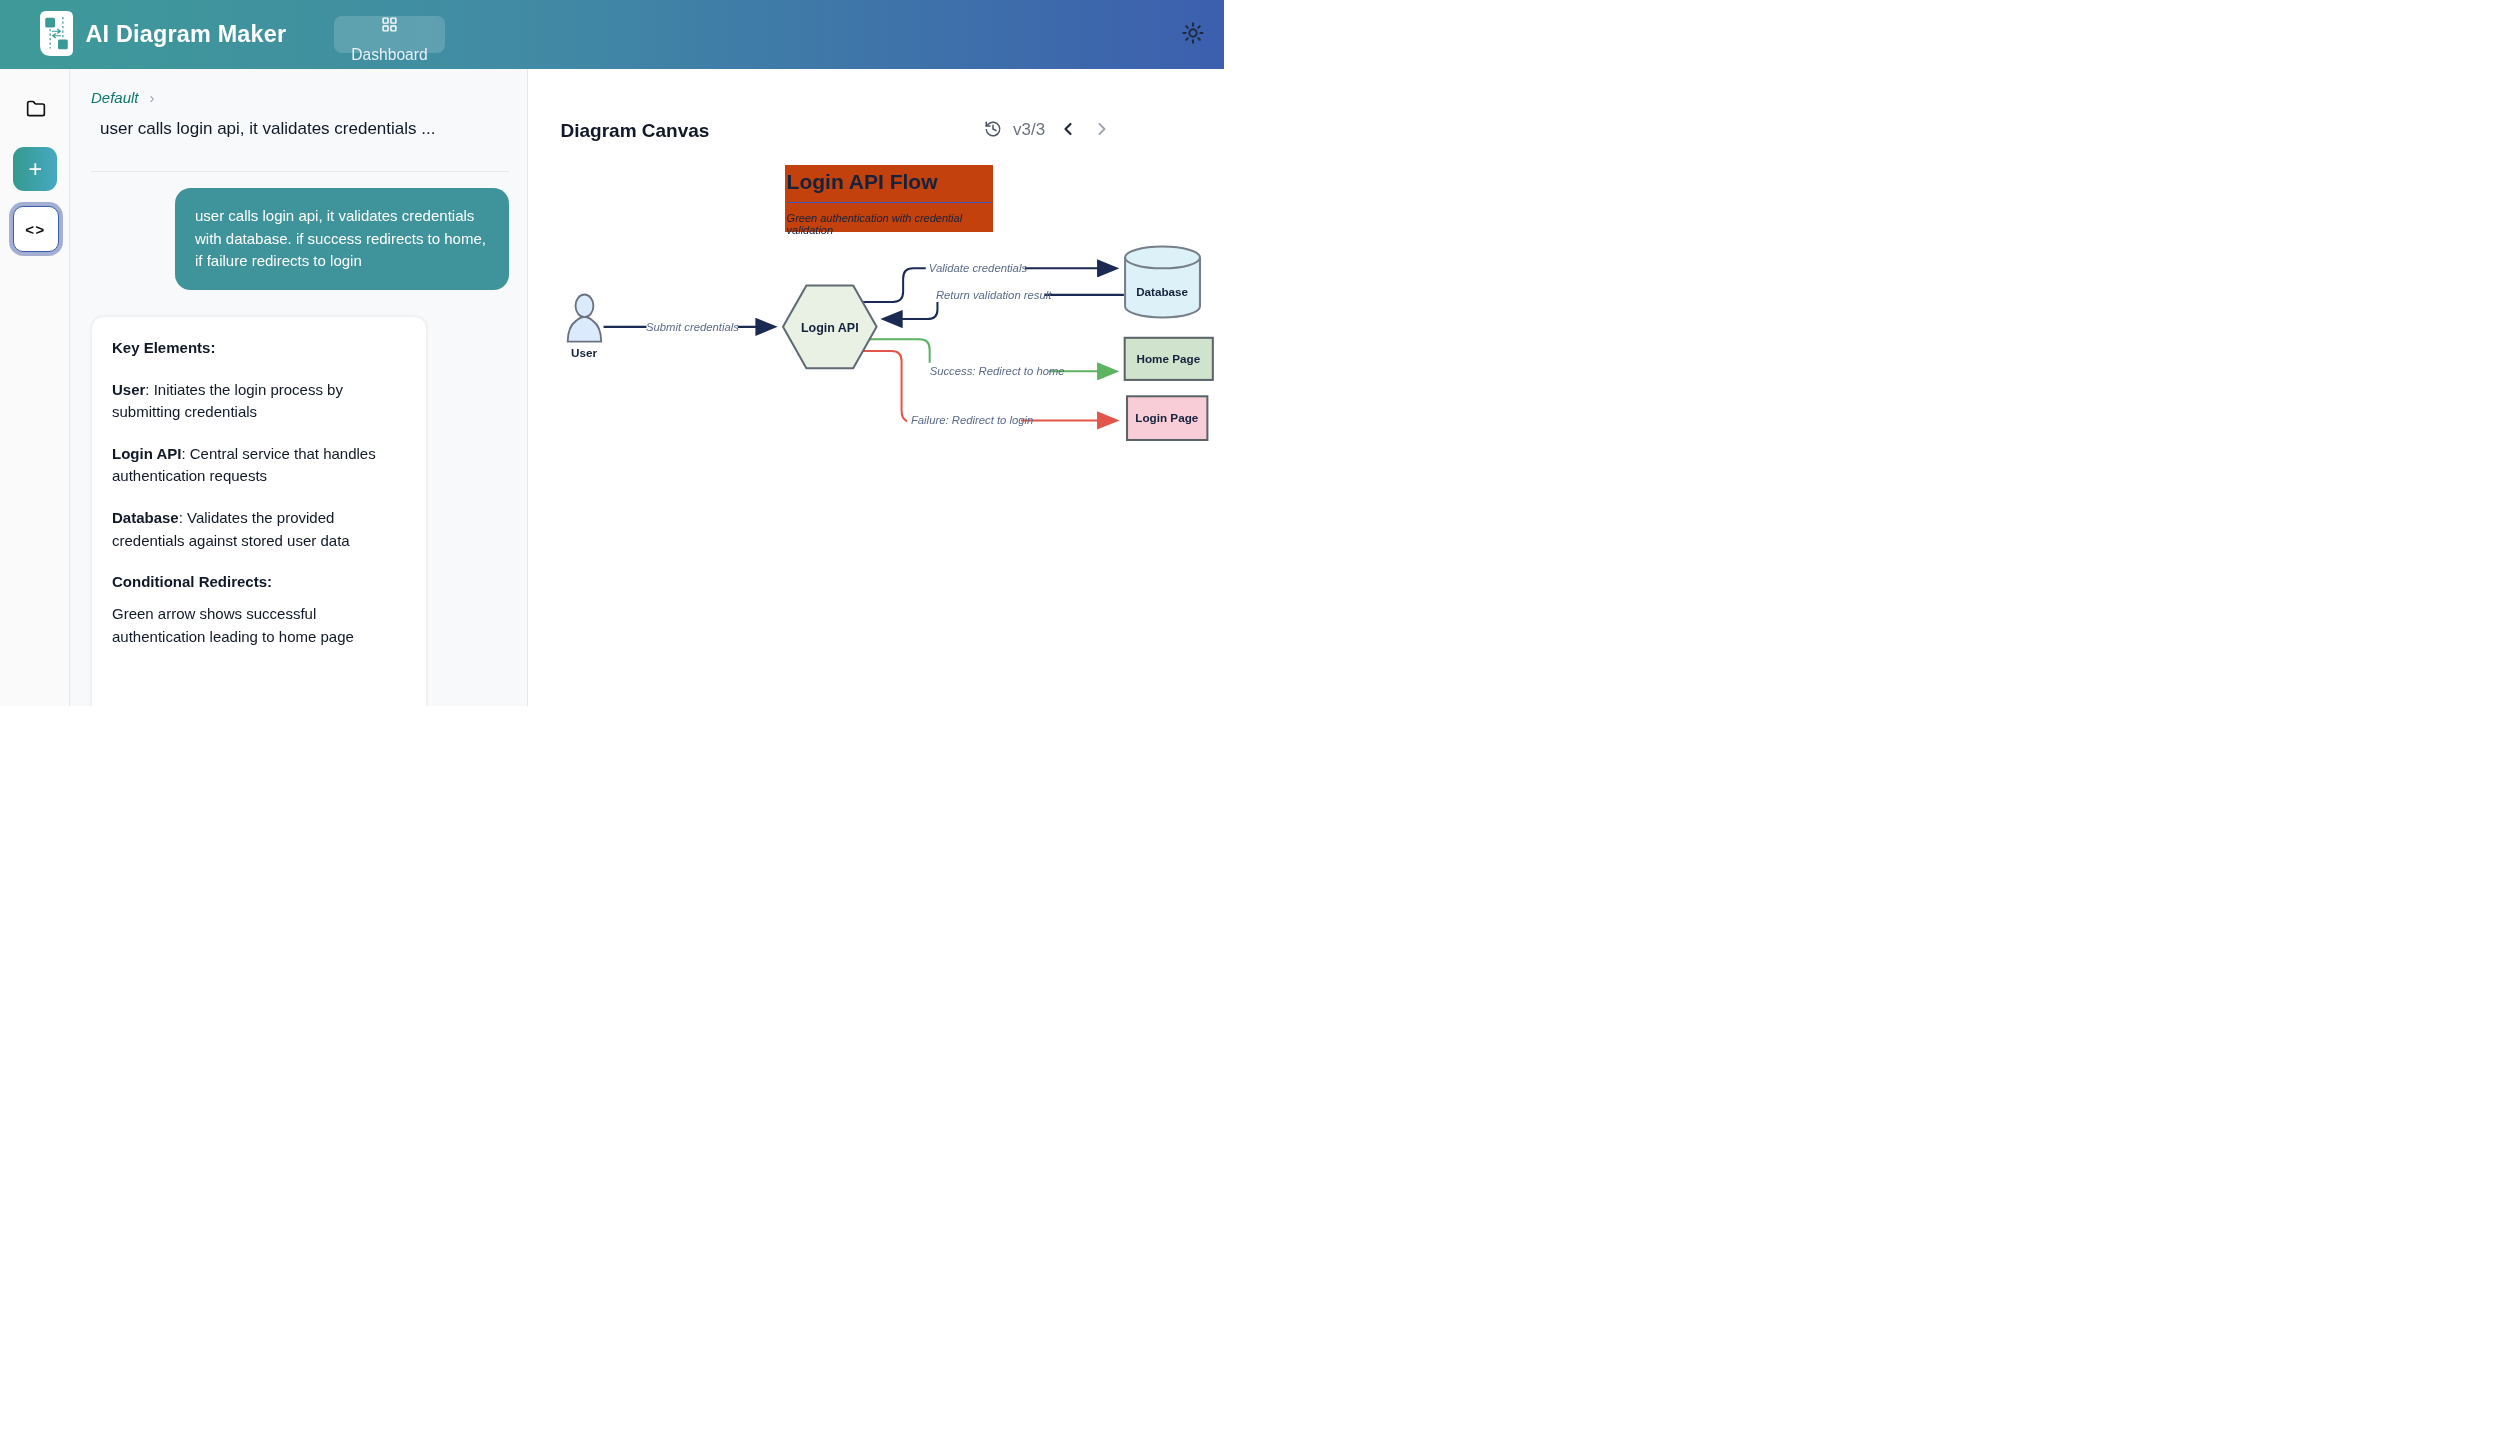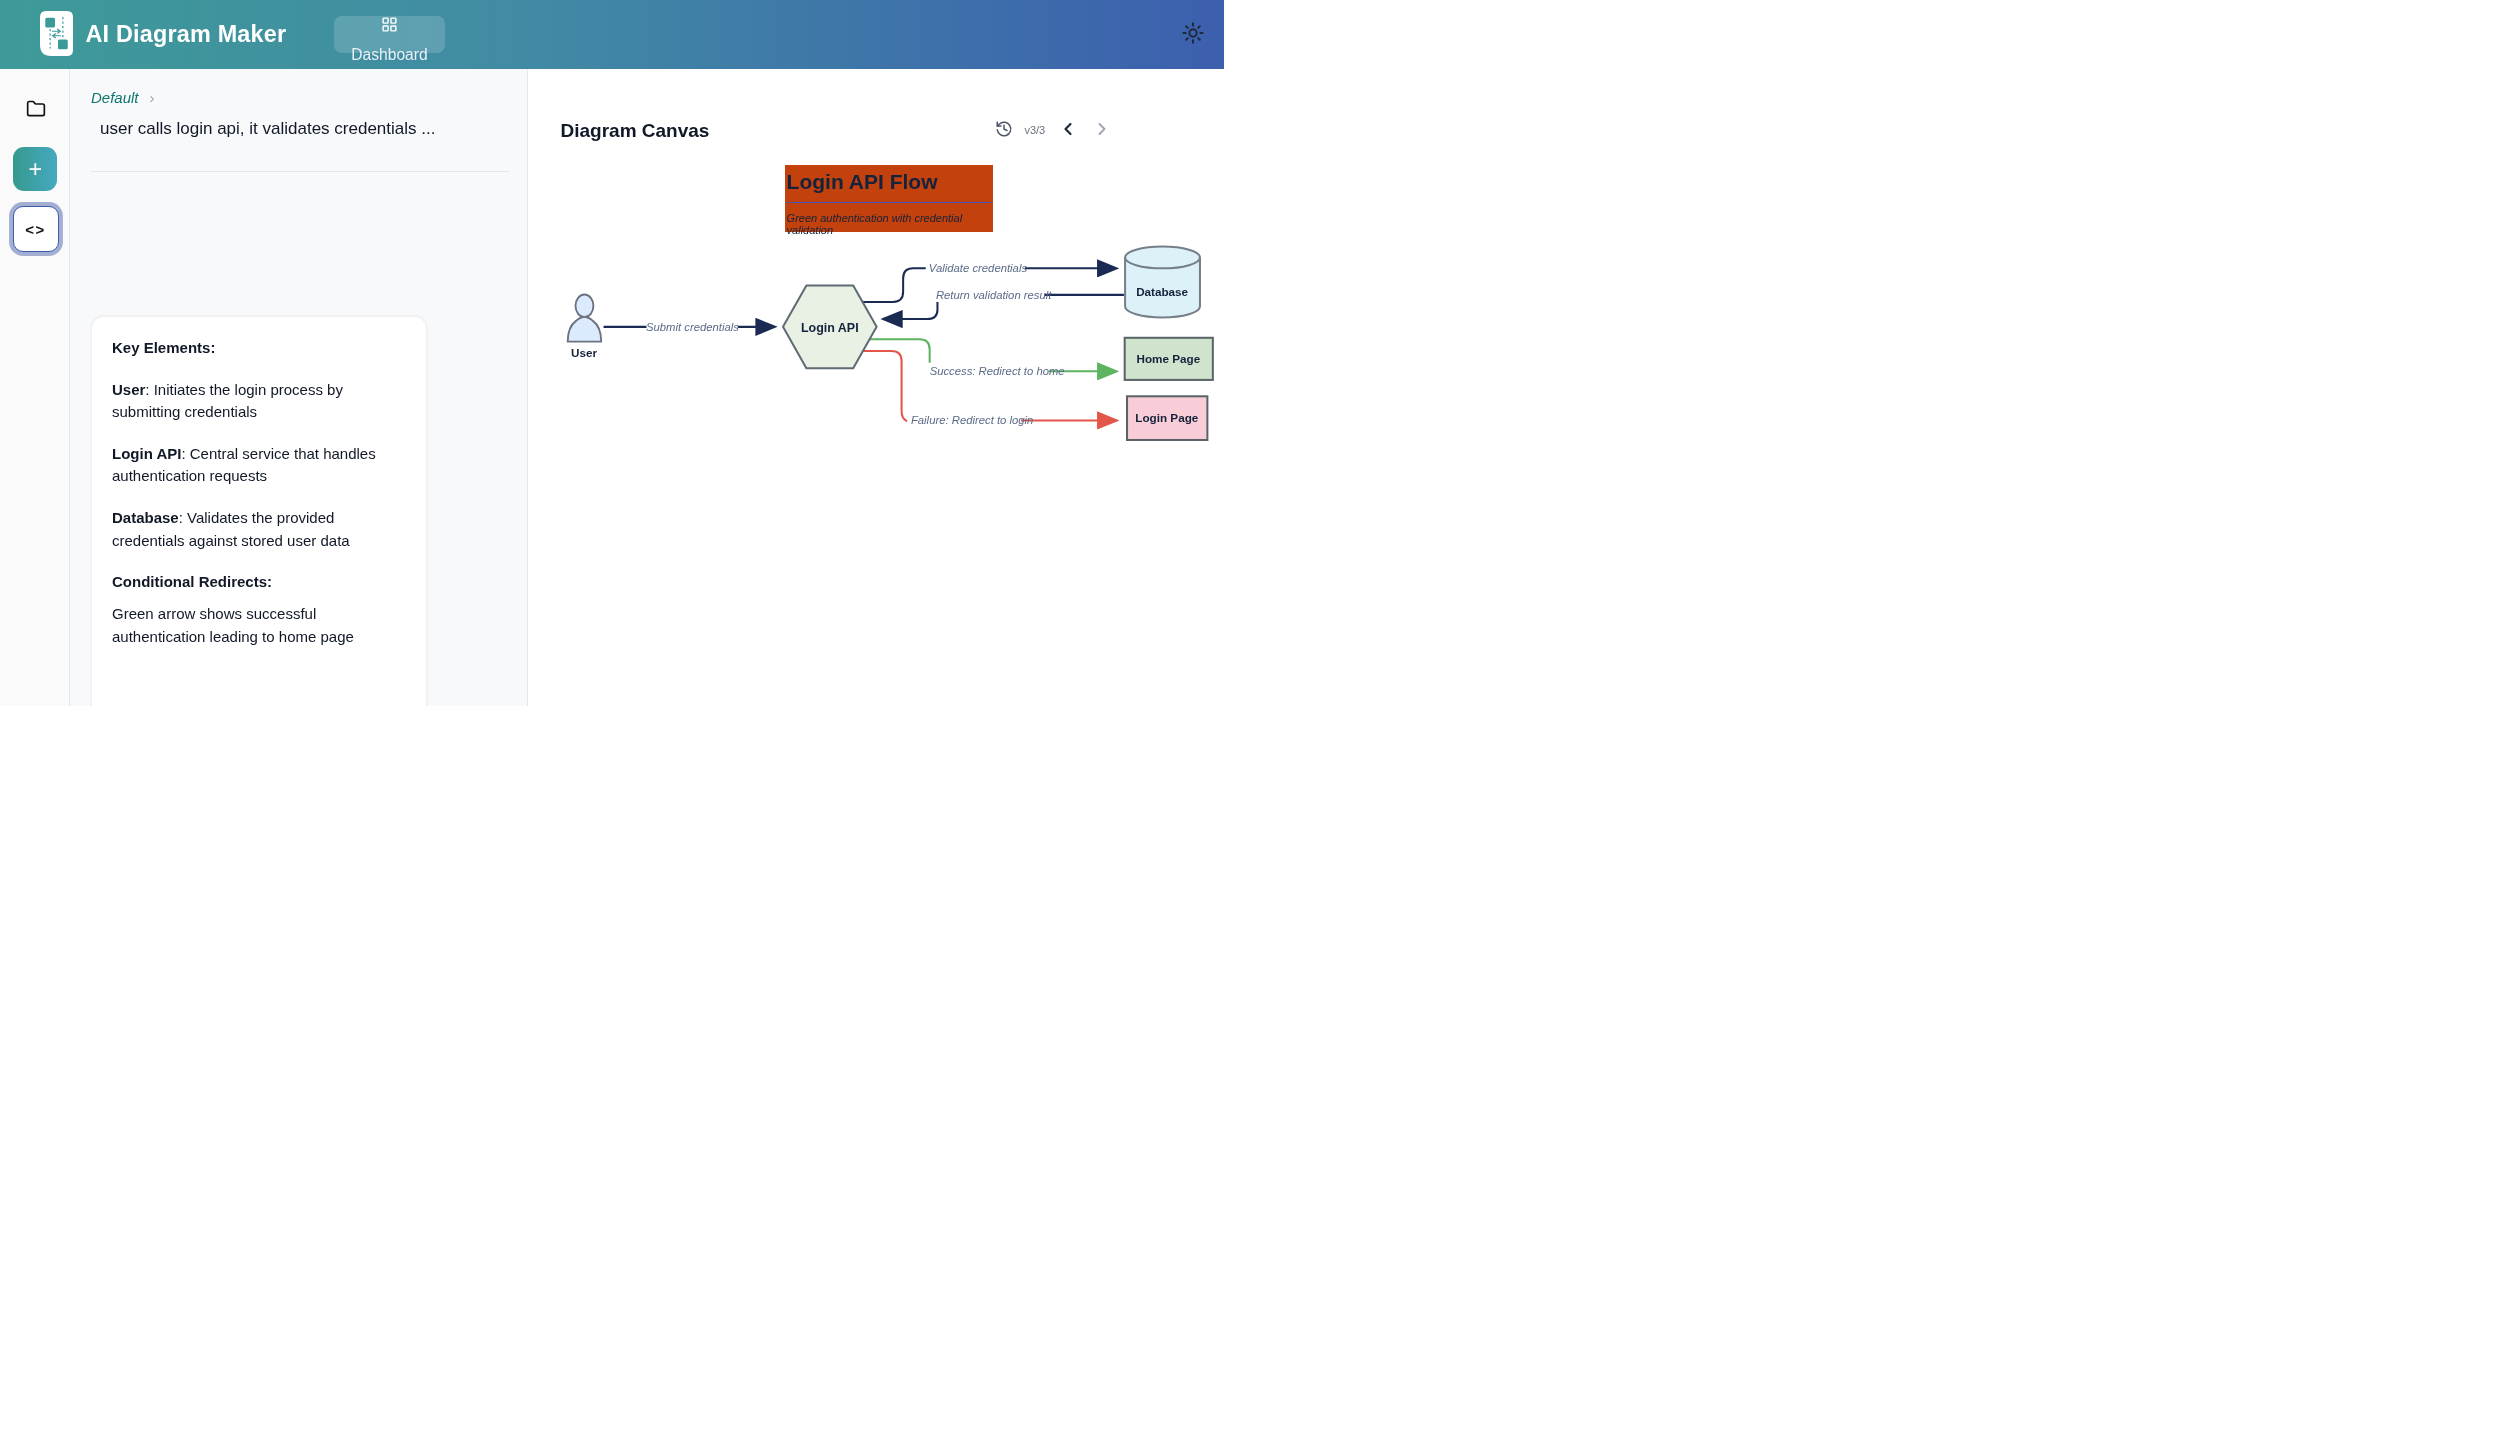--- a/index.html
+++ b/index.html
@@ -50,21 +50,21 @@
     color:#111827; font-size:15px; line-height:22.6px; }
   .ai-card p { margin-bottom:19px; }
   .ai-card .b { font-weight:bold; }
 
   
   .canvas-panel { position:absolute; left:529px; top:69px; width:696px; height:637px; background:#ffffff; }
   .canvas-header { position:absolute; left:12px; top:0; width:696px; height:80px;
     border-bottom:0.8px solid #e5e7eb; display:flex; align-items:center;margin-top:22px; }
   .canvas-title { margin-left:19.5px; font-size:19px; font-weight:bold; color:#111827; }
   .canvas-controls { margin-left:auto; margin-right:123px; display:flex; align-items:center; gap:11px; }
-  .version-label { color:#6b7280; font-size:11px; }
+  .version-label { color:#6b7280; font-size:17px; }
   .nav-btn { background:transparent; border:none; cursor:pointer; width:23.4px; height:23.4px; padding:0; }
   .diagram-area { position:absolute; left:0; top:80px; width:696px; height:557px; background:#ffffff; }
   .edges-svg { position:absolute; left:0; top:0; }
   .dg-title-block { position:absolute; left:256px; top:16.4px; width:208px; height:67px;
     background:#c2410c; padding:3.9px 1.6px 0 1.6px; }
   .dg-title { font-size:21px; font-weight:bold; color:#15223C; line-height:26px;
     padding:0 0 7px 0; border-bottom:1.6px solid #3B55C9; }
   .dg-subtitle { margin-top:8.6px; font-size:11px; font-style:italic; color:#15223C; }
 </style>
 </head>
@@ -130,20 +130,23 @@
   </nav>
 
   <section class="chat-panel">
     <div class="crumb-row">
       <span class="crumb">Default</span>
       <span class="crumb-sep">›</span>
     </div>
     <div class="conv-title">user calls login api, it validates credentials ...</div>
     <div class="chat-divider"></div>
 
+    <div class="user-bubble">
+      <span>user calls login api, it validates credentials with database. if success redirects to home, if failure redirects to login</span>
+    </div>
 
     <div class="ai-card">
       <p class="b">Key Elements:</p>
       <p><span class="b">User</span><span>: Initiates the login process by submitting credentials</span></p>
       <p><span class="b">Login API</span><span>: Central service that handles authentication requests</span></p>
       <p><span class="b">Database</span><span>: Validates the provided credentials against stored user data</span></p>
       <p style="margin-bottom:9.4px;" class="b">Conditional Redirects:</p>
       <p>Green arrow shows successful authentication leading to home page</p>
     </div>
   </section>

